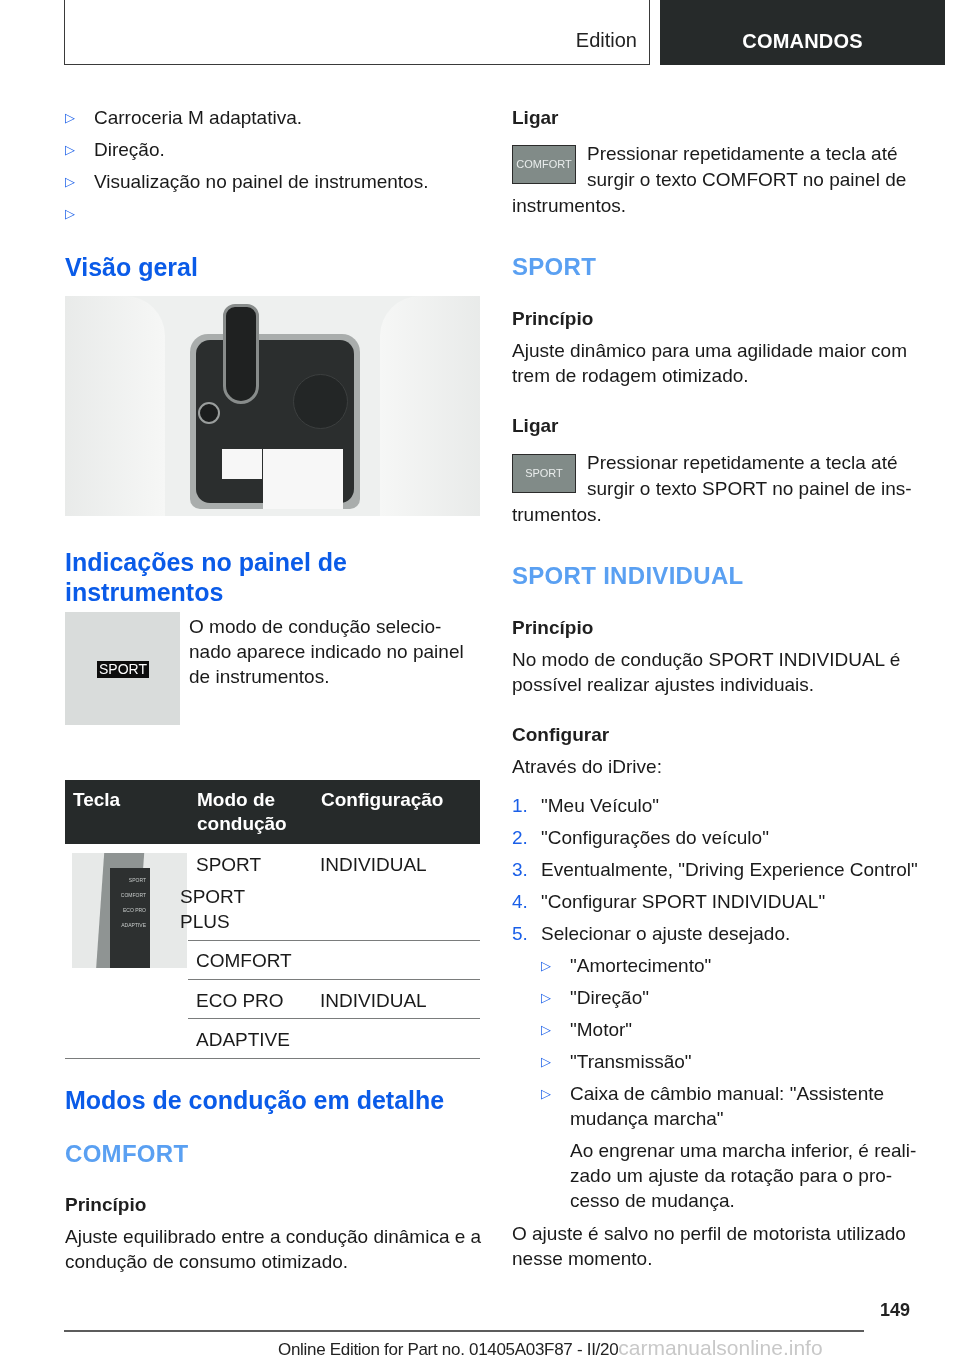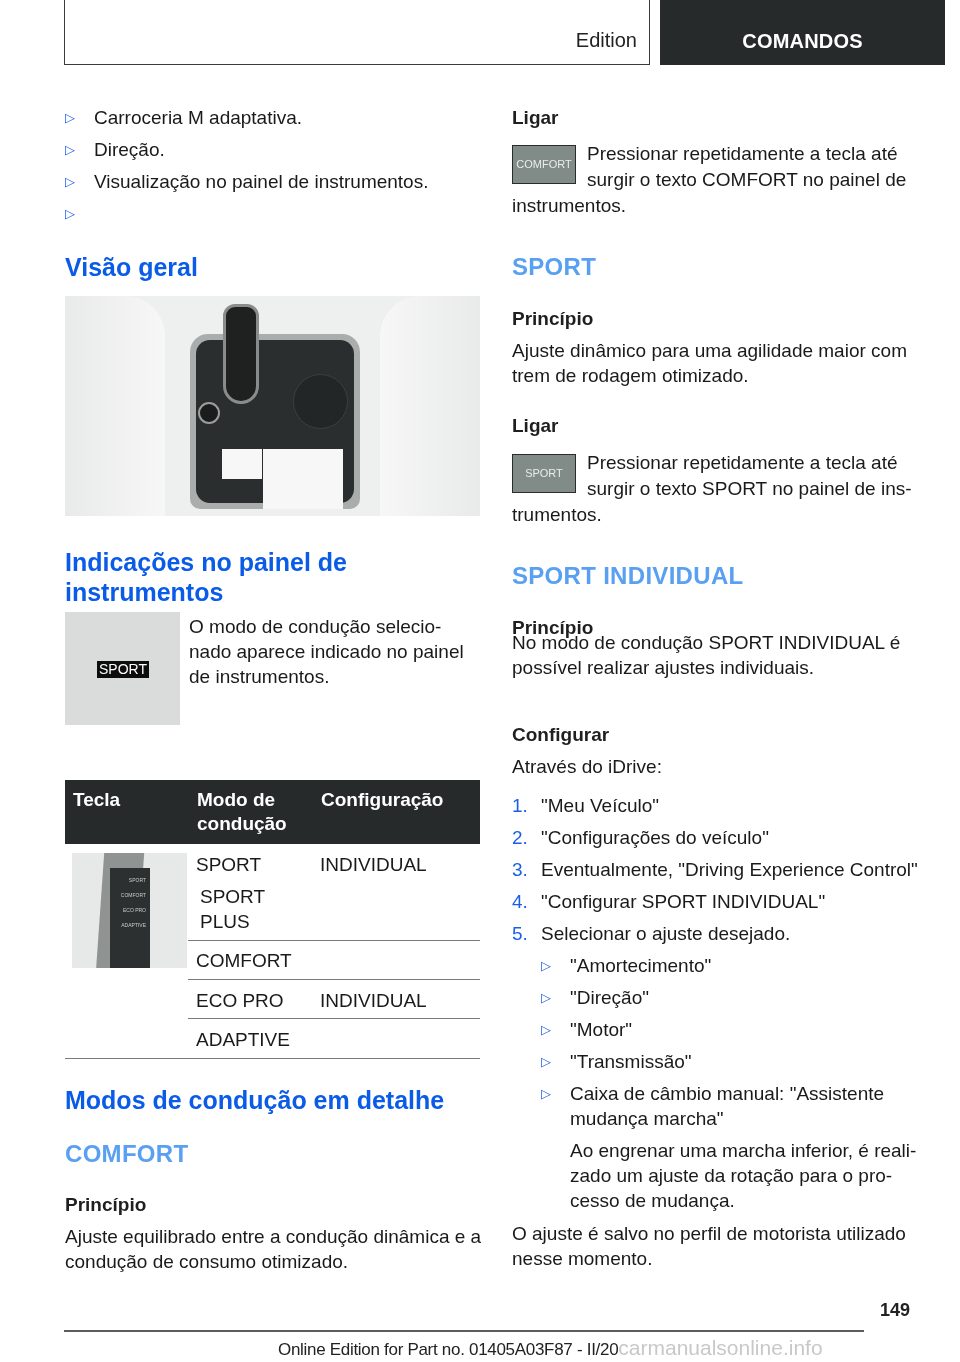--- a/index.html
+++ b/index.html
@@ -121,21 +121,21 @@
     <div class="key-strip"></div>
     <div class="key-dark">
       <span>SPORT</span>
       <span>COMFORT</span>
       <span>ECO PRO</span>
       <span>ADAPTIVE</span>
     </div>
   </div>
 
   <div class="tbl-cell" style="left:196px;top:852px">SPORT</div>
-  <div class="tbl-cell" style="left:200px;top:884px;width:80px">SPORT PLUS</div>
+  <div class="tbl-cell" style="left:180px;top:884px;width:80px">SPORT PLUS</div>
   <div class="tbl-cell" style="left:320px;top:852px">INDIVIDUAL</div>
   <div class="tbl-line" style="left:188px;top:940px;width:292px"></div>
 
   <div class="tbl-cell" style="left:196px;top:948px">COMFORT</div>
   <div class="tbl-cell" style="left:320px;top:948px"></div>
   <div class="tbl-line" style="left:188px;top:979px;width:292px"></div>
 
   <div class="tbl-cell" style="left:196px;top:988px">ECO PRO</div>
   <div class="tbl-cell" style="left:320px;top:988px">INDIVIDUAL</div>
   <div class="tbl-line" style="left:188px;top:1018px;width:292px"></div>
@@ -160,21 +160,21 @@
 <div class="abs h3" style="left:512px;top:306px">Princípio</div>
 <div class="abs txt" style="left:512px;top:338px;width:410px">Ajuste dinâmico para uma agilidade maior com trem de rodagem otimizado.</div>
 <div class="abs h3" style="left:512px;top:413px">Ligar</div>
 <div class="btn-img" style="left:512px;top:454px">SPORT</div>
 <div class="abs txt" style="left:587px;top:450px;white-space:nowrap">Pressionar repetidamente a tecla até</div>
 <div class="abs txt" style="left:587px;top:476px;white-space:nowrap">surgir o texto SPORT no painel de ins-</div>
 <div class="abs txt" style="left:512px;top:502px">trumentos.</div>
 
 <div class="abs h2" style="left:512px;top:561px">SPORT INDIVIDUAL</div>
 <div class="abs h3" style="left:512px;top:615px">Princípio</div>
-<div class="abs txt" style="left:512px;top:630px;width:410px">No modo de condução SPORT INDIVIDUAL é possível realizar ajustes individuais.</div>
+<div class="abs txt" style="left:512px;top:647px;width:410px">No modo de condução SPORT INDIVIDUAL é possível realizar ajustes individuais.</div>
 <div class="abs h3" style="left:512px;top:722px">Configurar</div>
 <div class="abs txt" style="left:512px;top:754px">Através do iDrive:</div>
 
 <div>
   <div class="bullet-row" style="left:512px;top:793px">
       <span class="num">1.</span>
       <span>"Meu Veículo"</span>
     </div>
   <div class="bullet-row" style="left:512px;top:825px">
       <span class="num">2.</span>

